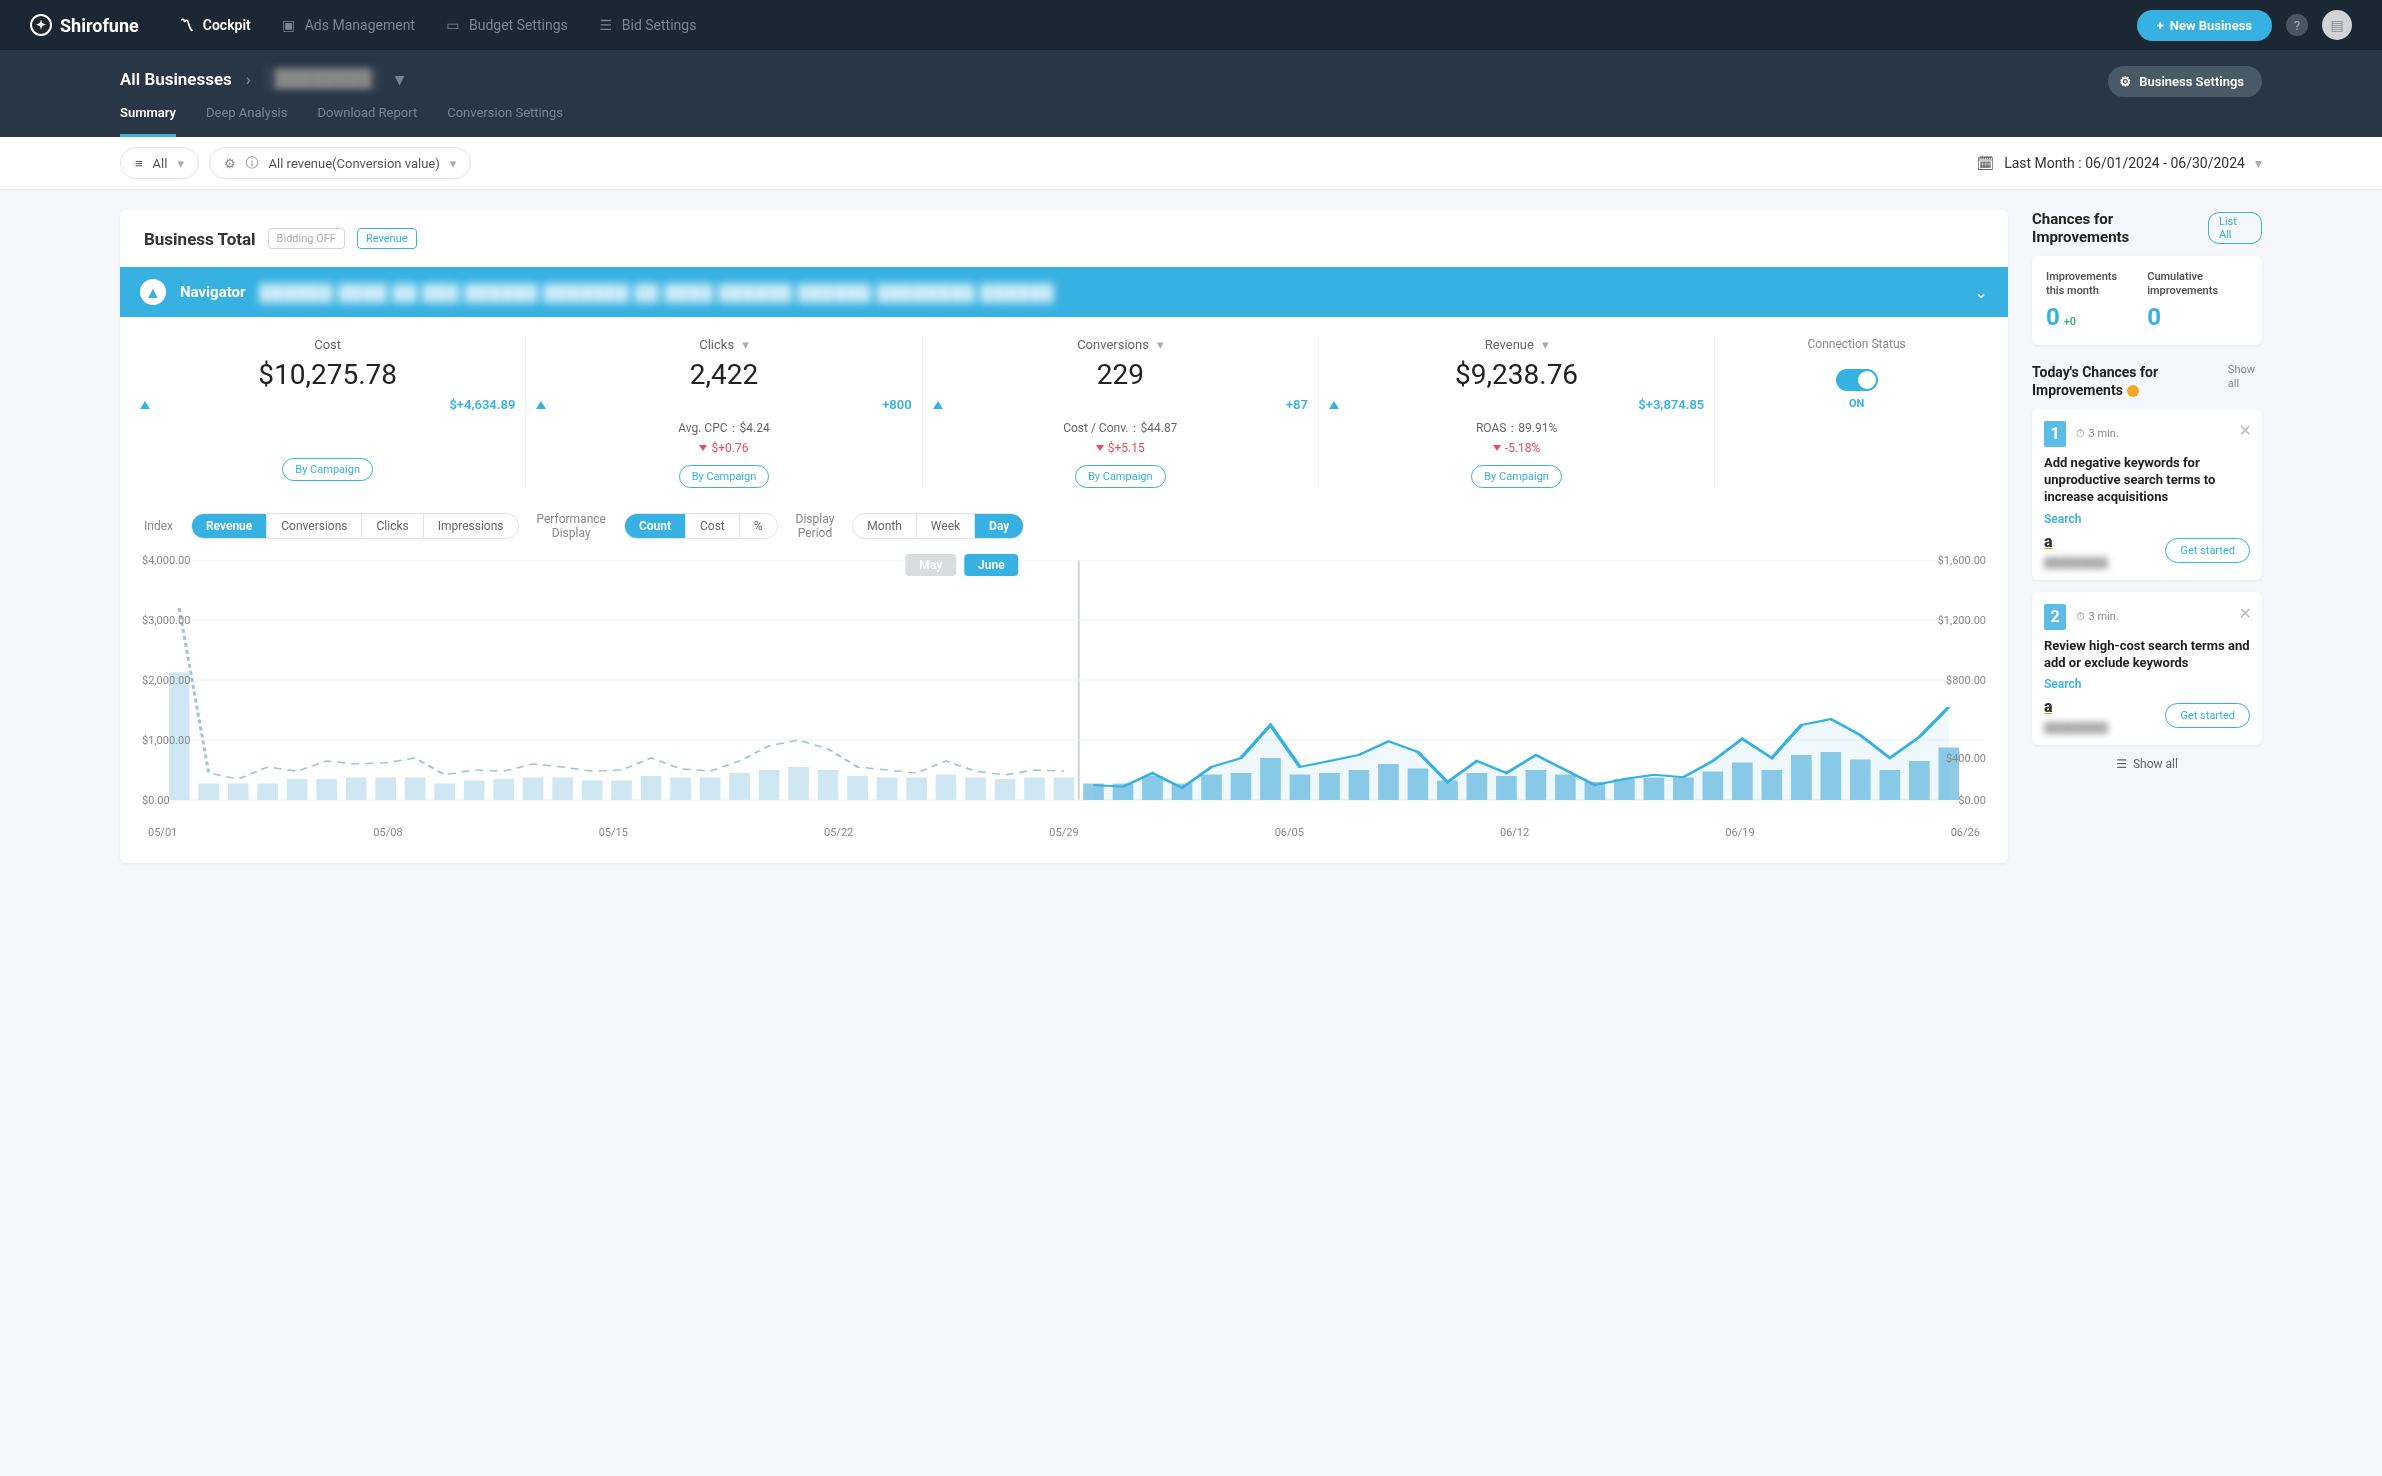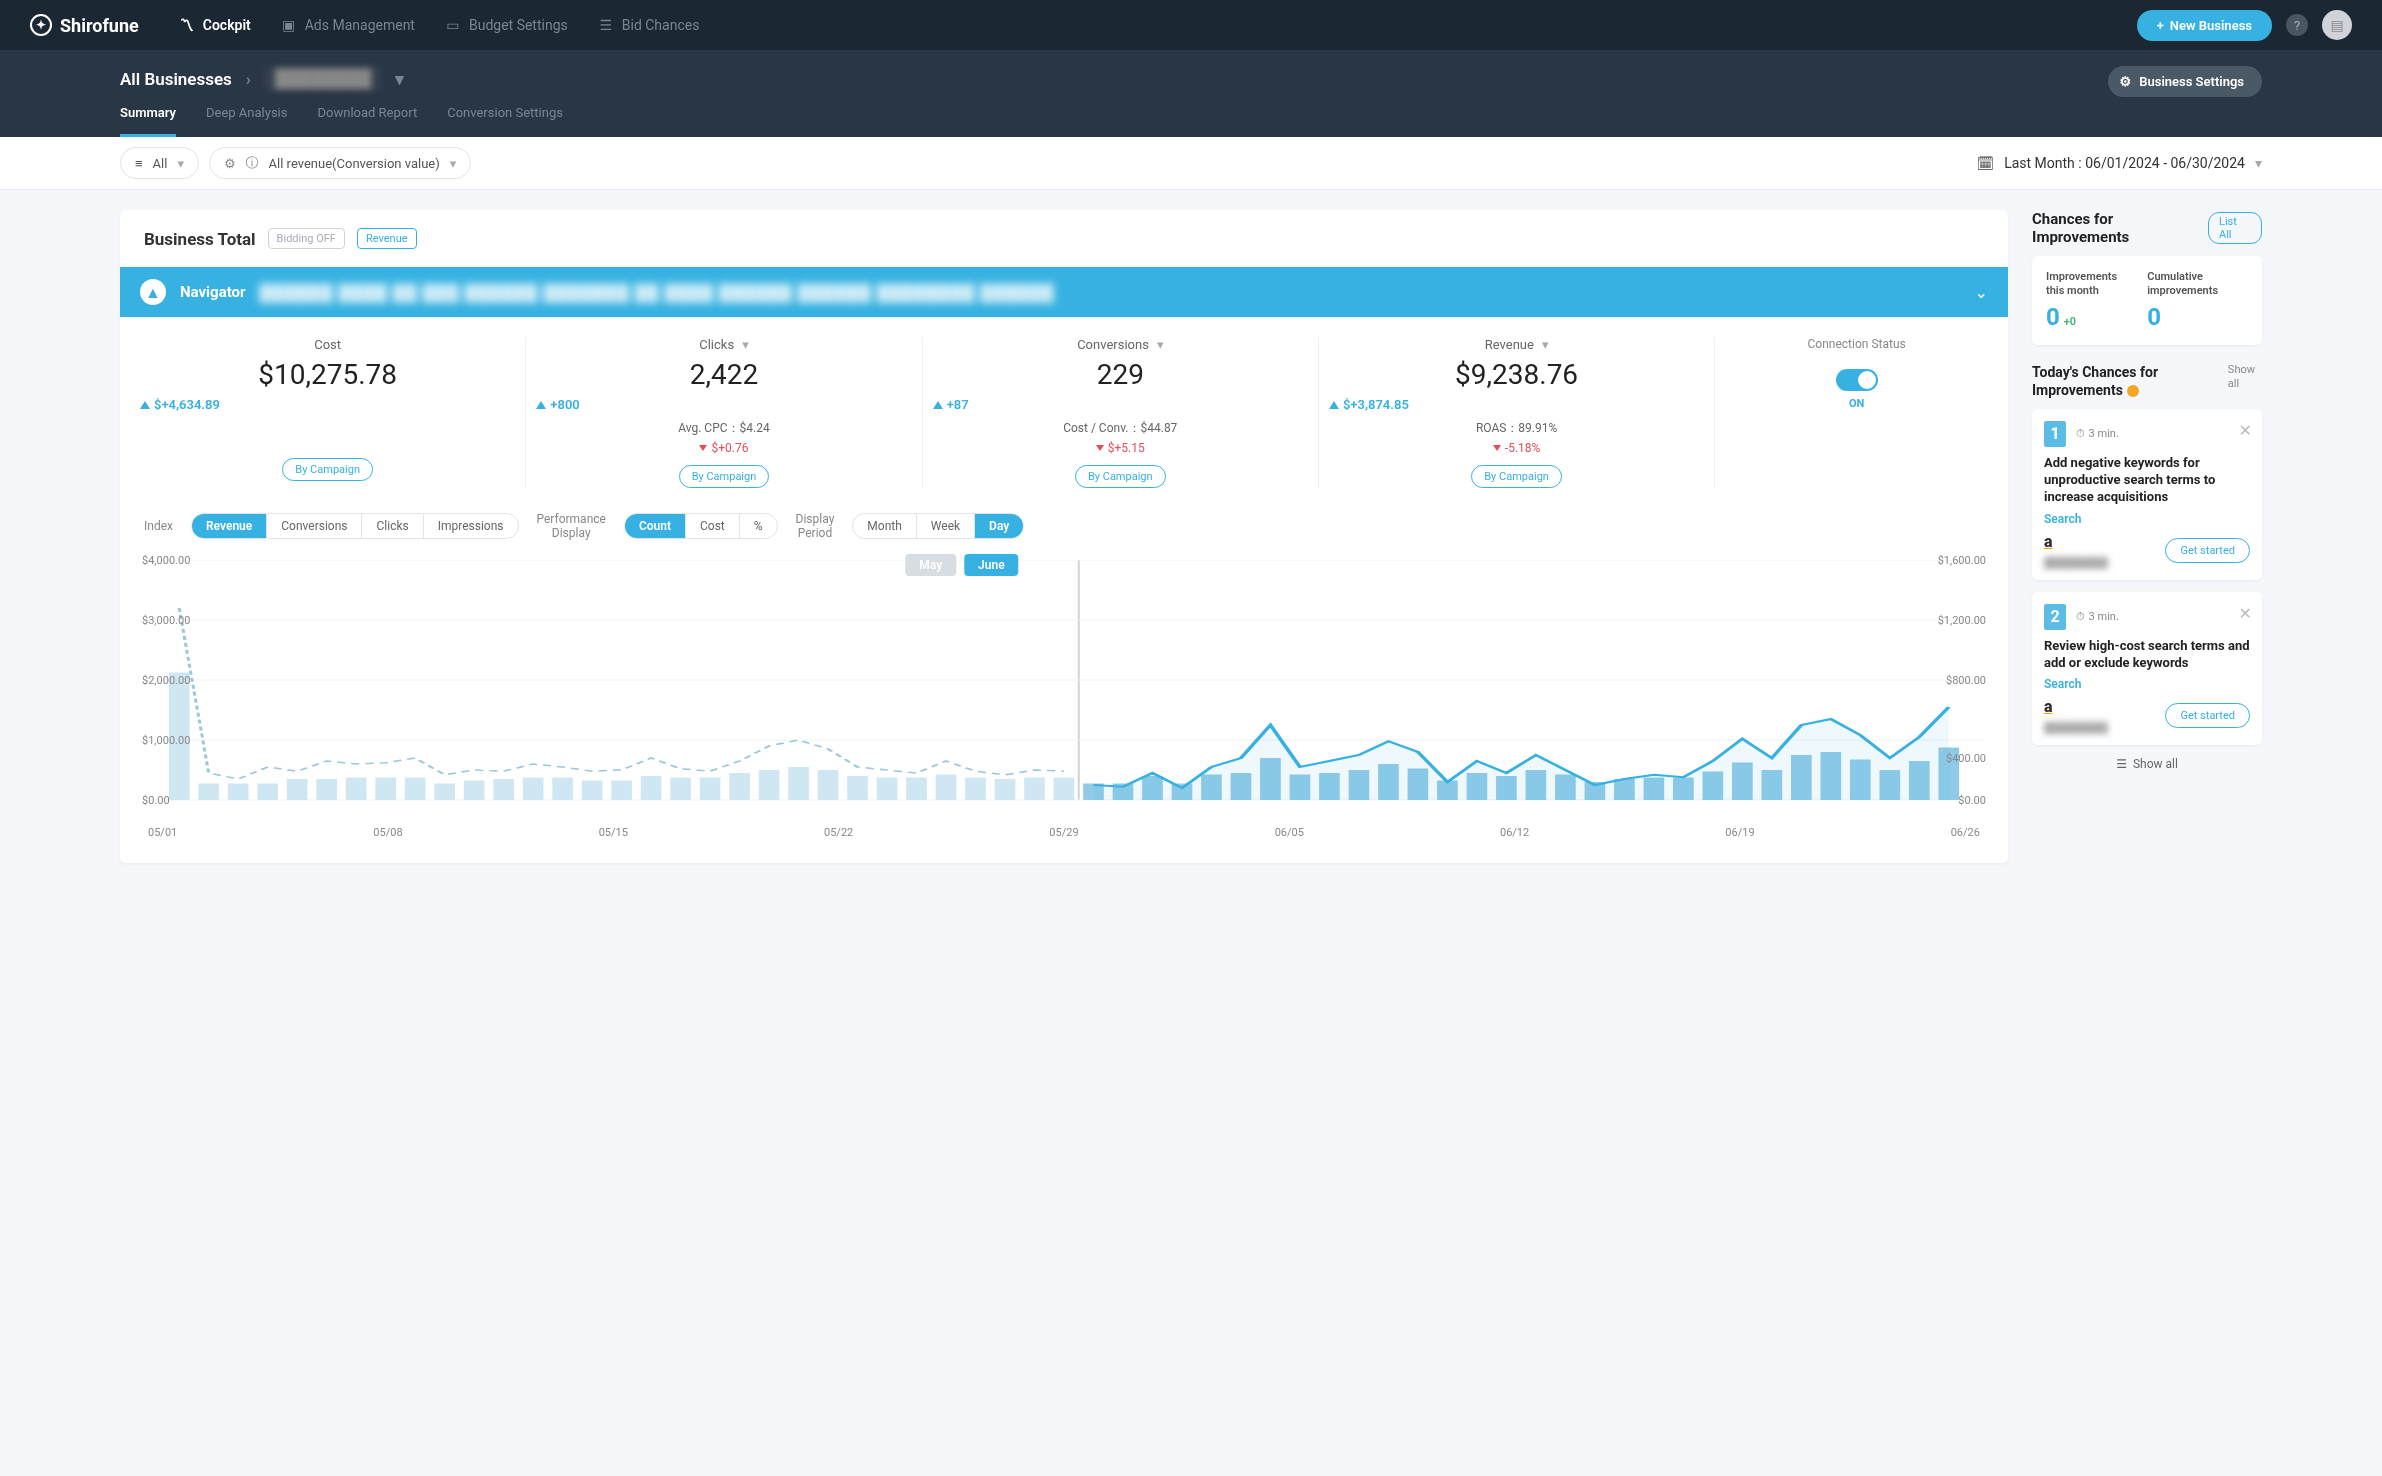--- a/index.html
+++ b/index.html
@@ -49,21 +49,21 @@
 .nav-label { font-weight: 700; font-size: 15px; }
 .nav-text { flex: 1; filter: blur(4px); opacity: 0.8; letter-spacing: 1px; }
 .nav-chev { cursor: pointer; }
 
 
 .metrics { display: flex; padding: 20px 10px 14px; }
 .metric { flex: 1; text-align: center; padding: 0 10px; border-right: 1px solid #eef1f4; position: relative; }
 .metric:last-child { border-right: none; flex: 0.7; }
 .metric-header { display: flex; justify-content: center; align-items: center; gap: 8px; color: #666; font-size: 13px; }
 .metric-val { font-size: 28px; font-weight: 400; color: #222; margin: 6px 0; }
-.metric-delta { color: #36b1e1; font-size: 13px; font-weight: 600; display: flex; align-items: center; justify-content: flex-start; gap: 4px; }
+.metric-delta { color: #36b1e1; font-size: 13px; font-weight: 600; display: flex; align-items: center; justify-content: space-between; gap: 4px; }
 .metric-sub { color: #666; font-size: 12px; margin-top: 8px; }
 .metric-sub2 { color: #e74c5a; font-size: 12px; margin-top: 4px; display:flex; align-items:center; justify-content:center; gap:4px;}
 .by-camp { display: inline-block; margin-top: 10px; border: 1px solid #36b1e1; color: #36b1e1; font-size: 11px; padding: 4px 12px; border-radius: 12px; cursor: pointer; }
 .conn-label { color: #888; font-size: 12px; }
 .switch { width: 42px; height: 22px; background: #36b1e1; border-radius: 11px; position: relative; margin: 18px auto 6px; cursor: pointer; }
 .switch::after { content: ''; position: absolute; right: 2px; top: 2px; width: 18px; height: 18px; background: #fff; border-radius: 50%; }
 .switch-label { color: #36b1e1; font-size: 11px; font-weight: 700; }
 
 
 .seg-row { display: flex; align-items: center; padding: 10px 24px; gap: 18px; font-size: 12px; color: #666; }
@@ -131,21 +131,21 @@
     <div class="nav-item">
       <span class="icon">▣</span>
       <span>Ads Management</span>
     </div>
     <div class="nav-item">
       <span class="icon">▭</span>
       <span>Budget Settings</span>
     </div>
     <div class="nav-item">
       <span class="icon">☰</span>
-      <span>Bid Chances</span>
+      <span>Bid Settings</span>
     </div>
   </div>
   <div class="nav-right">
     <button class="btn-new">
       <span>+</span>
       <span>New Business</span>
     </button>
     <div class="help-icon">?</div>
     <div class="avatar">▤</div>
   </div>

